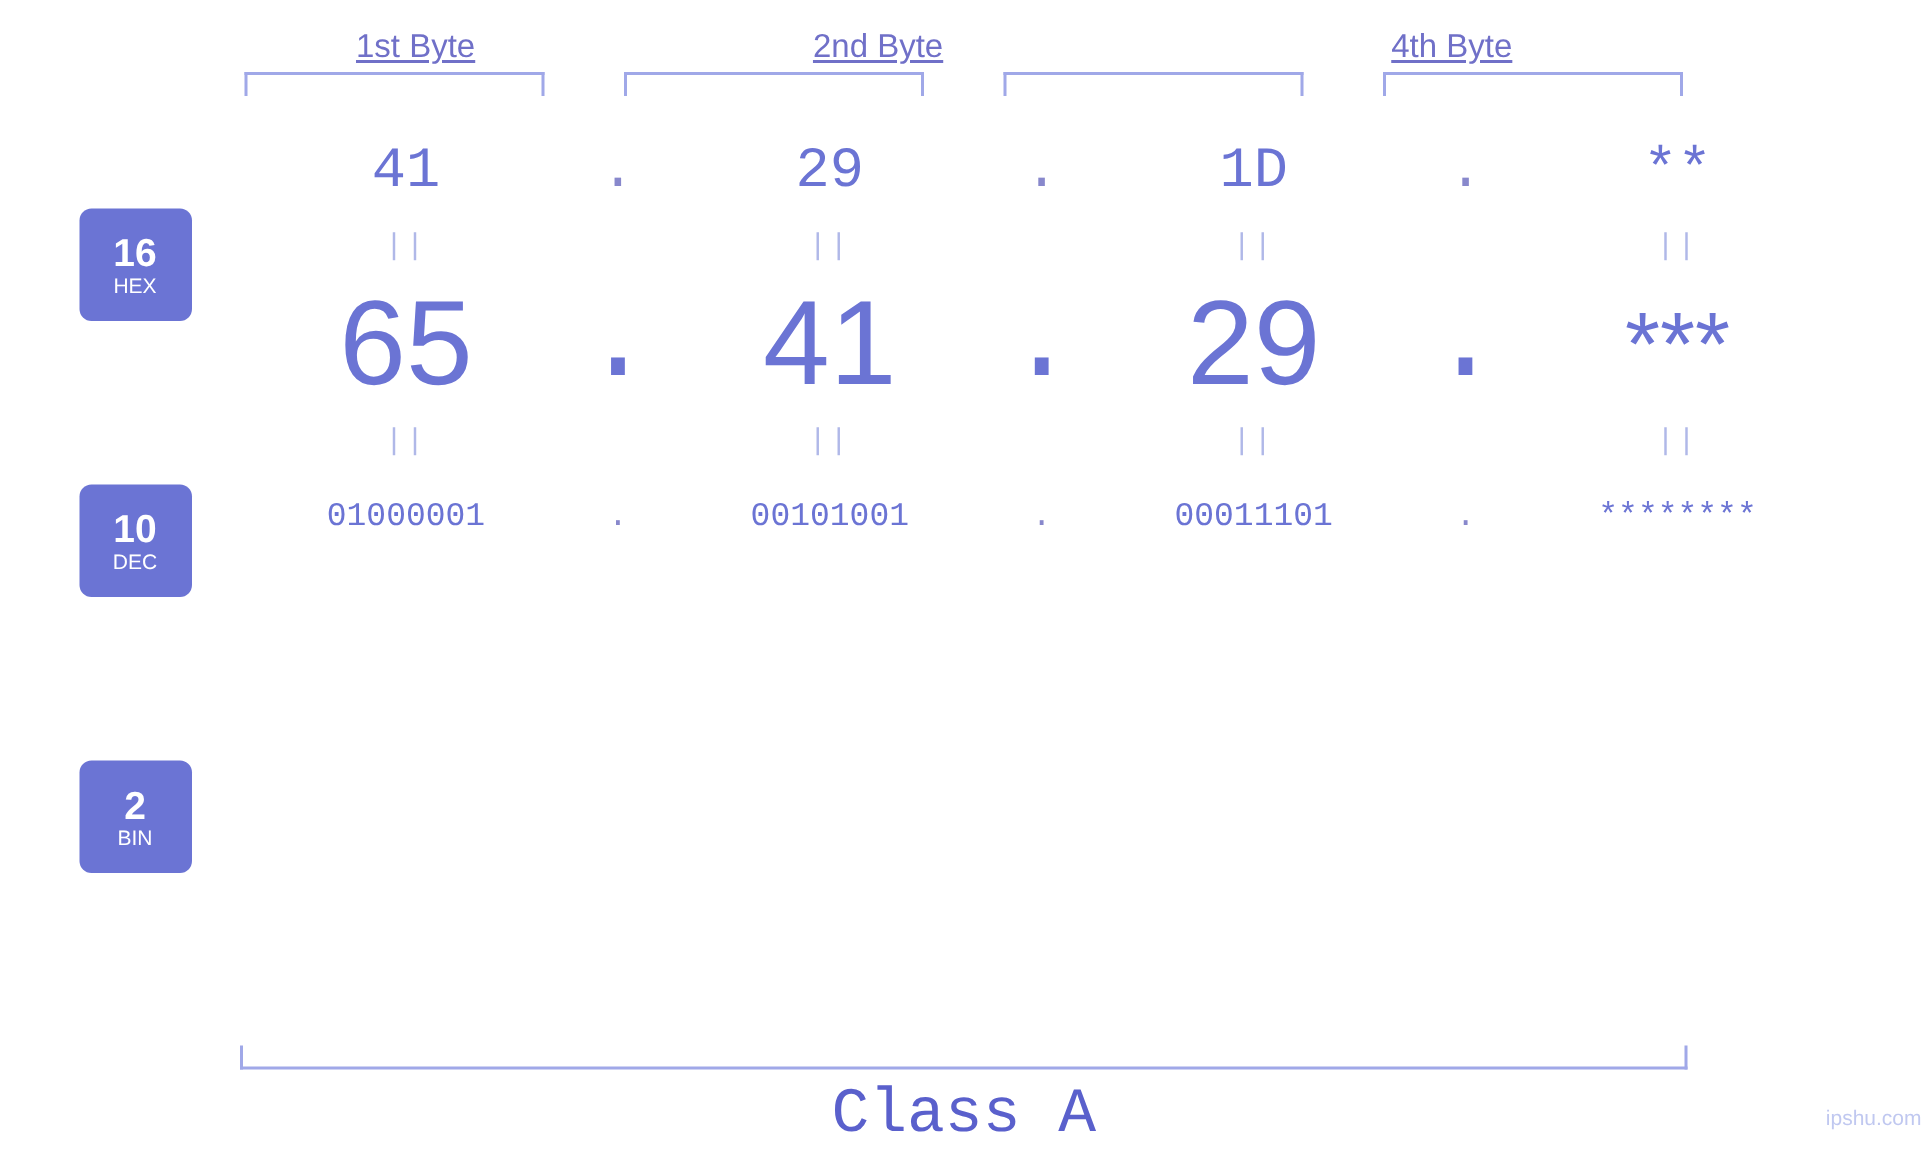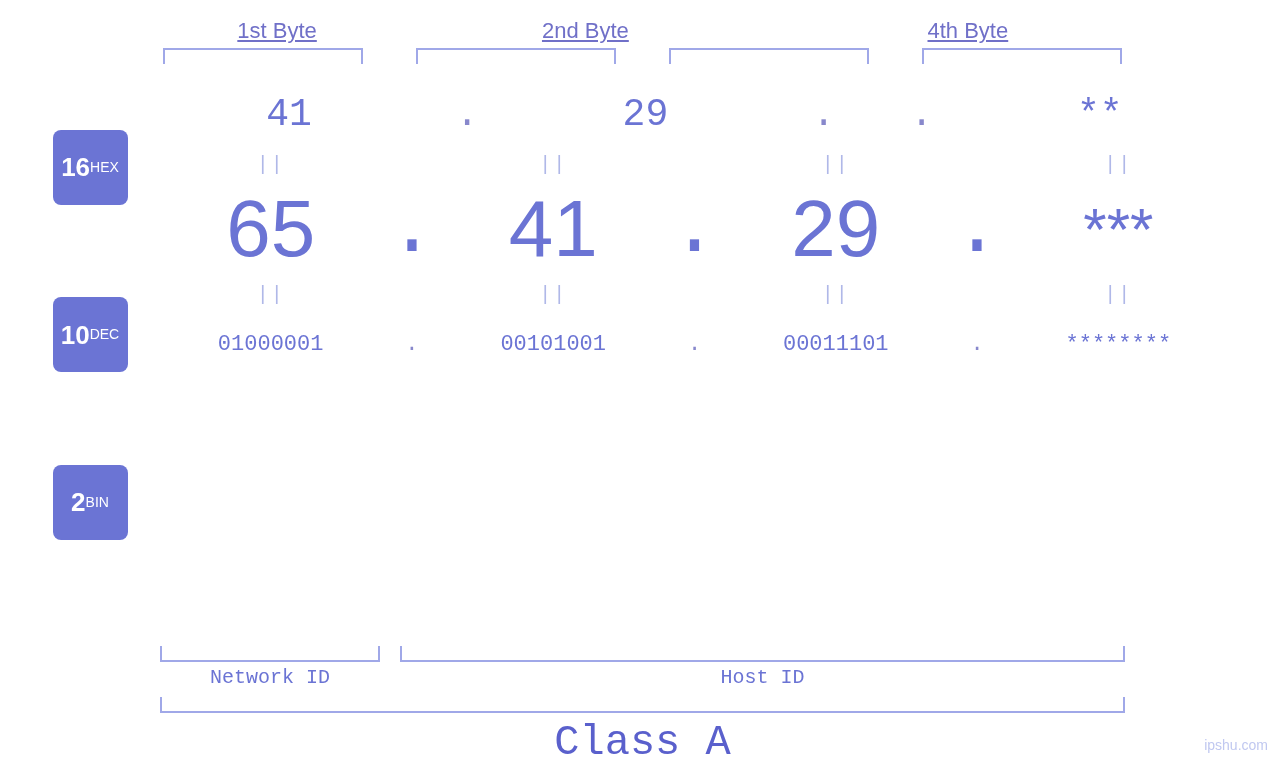--- a/index.html
+++ b/index.html
@@ -76,21 +76,21 @@
       padding: 10px 0 60px 40px;
     }
 
     .badge {
       background: #6b74d4;
       color: white;
       border-radius: 8px;
       width: 75px;
       height: 75px;
       display: flex;
-      flex-direction: row;
+      flex-direction: column;
       align-items: center;
       justify-content: center;
       font-family: Arial, sans-serif;
     }
 
     .badge-num {
       font-size: 26px;
       font-weight: bold;
       line-height: 1.1;
     }
@@ -191,21 +191,21 @@
       text-align: center;
       color: #5a60cc;
       font-size: 42px;
       font-family: 'Courier New', Courier, monospace;
       margin-top: 6px;
     }
 
     .watermark {
       position: absolute;
       bottom: 14px;
-      right: 17px;
+      right: 4px;
       color: #c0c8f0;
       font-size: 14px;
       font-family: Arial, sans-serif;
       text-align: center;
     }
 
     .spacer-small {
       width: 40px;
     }
   </style>
@@ -258,20 +258,23 @@
         </div>
         <div class="dot-cell">
           <span class="dot-hex">.</span>
         </div>
         <div class="cell">
           <span class="hex-val">29</span>
         </div>
         <div class="dot-cell">
           <span class="dot-hex">.</span>
         </div>
+        <div class="cell">
+          <span class="hex-val">1D</span>
+        </div>
         <div class="dot-cell">
           <span class="dot-hex">.</span>
         </div>
         <div class="cell">
           <span class="hex-val">**</span>
         </div>
       </div>
 
       <div class="separator-row">
         <div class="cell">
@@ -353,34 +356,20 @@
           <span class="dot-bin">.</span>
         </div>
         <div class="cell">
           <span class="bin-val">********</span>
         </div>
       </div>
 
     </div>
   </div>
 
-  <div style="width:100%; padding: 0 160px;">
-    <div style="display:flex; width:100%; align-items:flex-end; margin-bottom:0;">
-
-      <div style="width:220px; height:16px; border-bottom:2px solid #a0a8e8; border-left:2px solid #a0a8e8; border-right:2px solid #a0a8e8;"></div>
-      <div style="width:20px;"></div>
-
-      <div style="flex:1; height:16px; border-bottom:2px solid #a0a8e8; border-left:2px solid #a0a8e8; border-right:2px solid #a0a8e8;"></div>
-    </div>
-    <div style="display:flex; width:100%; margin-top:4px; margin-bottom:8px;">
-      <div style="width:220px; text-align:center; color:#6b74d4; font-size:20px; font-family:'Courier New',monospace;">Network ID</div>
-      <div style="width:20px;"></div>
-      <div style="flex:1; text-align:center; color:#6b74d4; font-size:20px; font-family:'Courier New',monospace;">Host ID</div>
-    </div>
-  </div>
 
   <div style="width:calc(100% - 320px); margin:0 160px; height:16px; border-bottom:2px solid #a0a8e8; border-left:2px solid #a0a8e8; border-right:2px solid #a0a8e8;"></div>
 
   <div class="class-label">Class A</div>
 
   <div class="watermark">ipshu.com</div>
 
 </div>
 
 </body></html>

